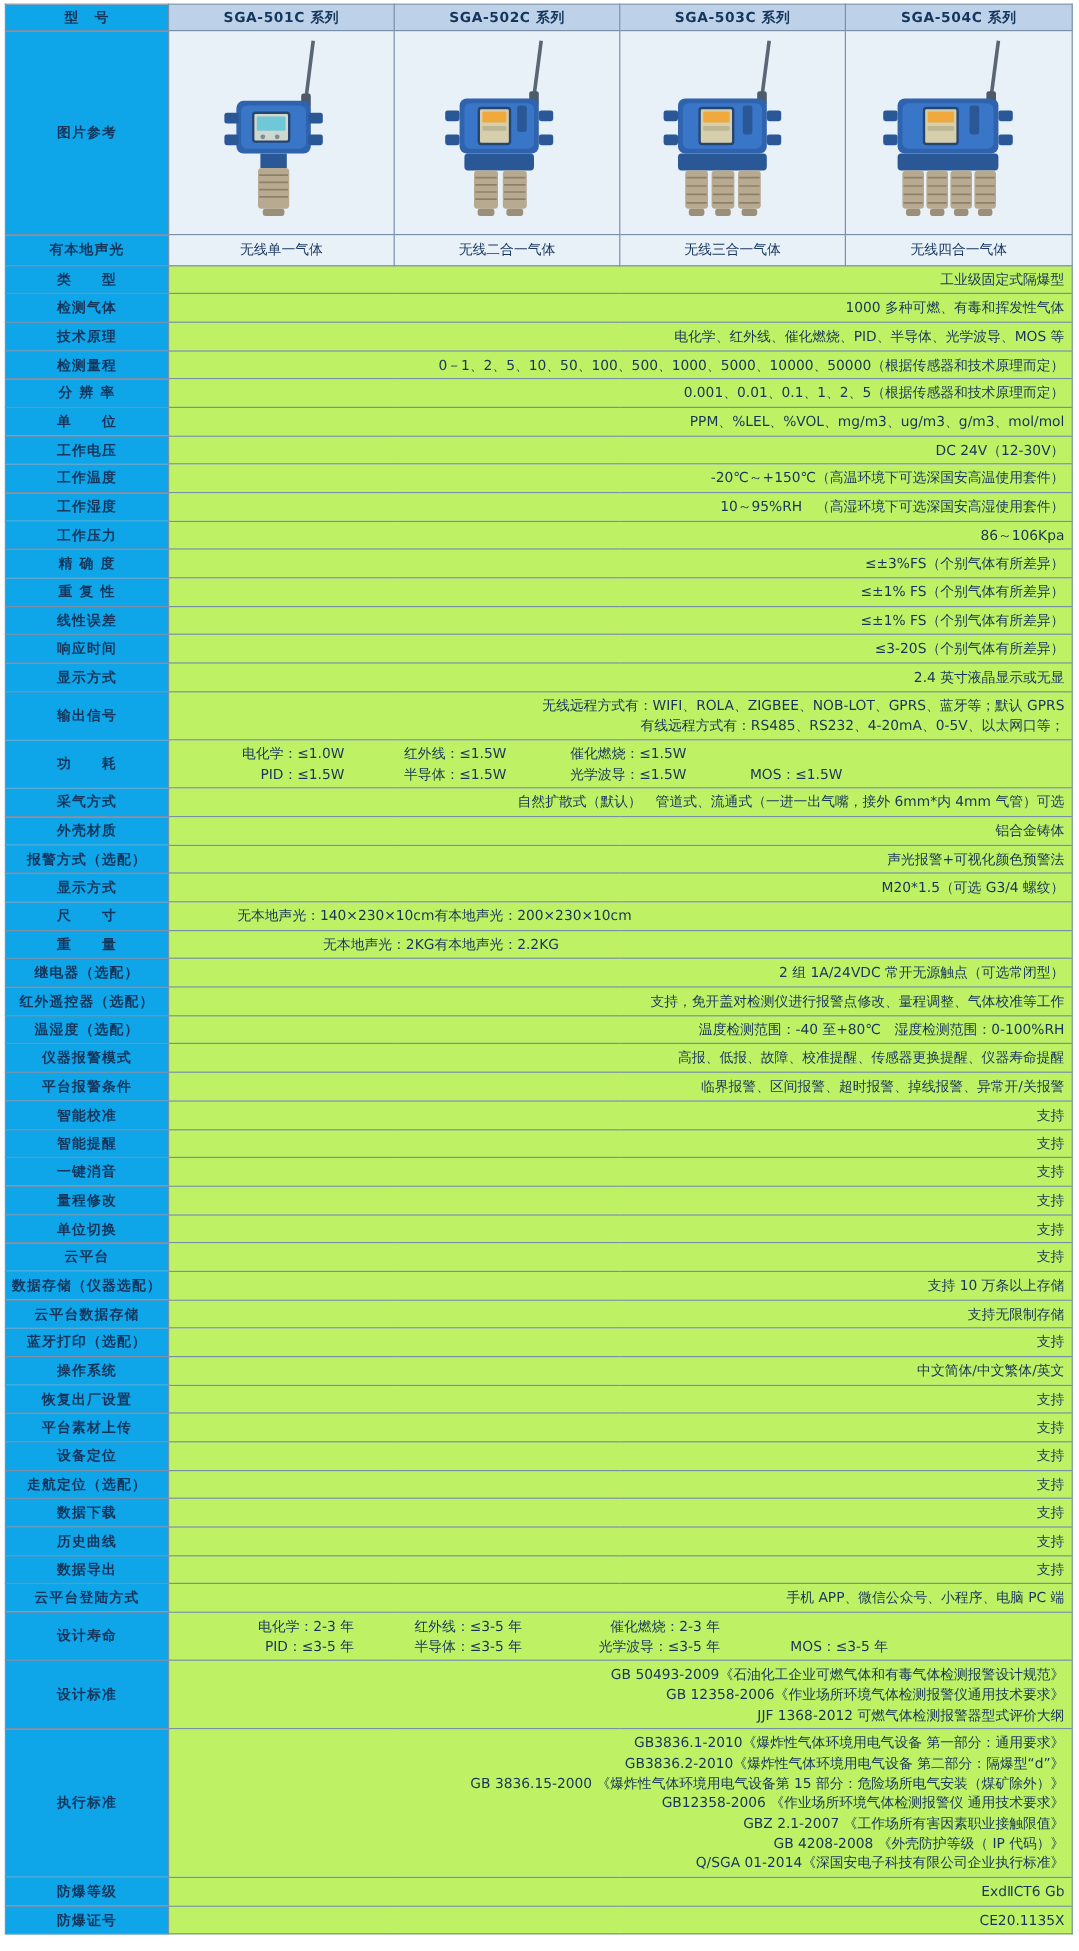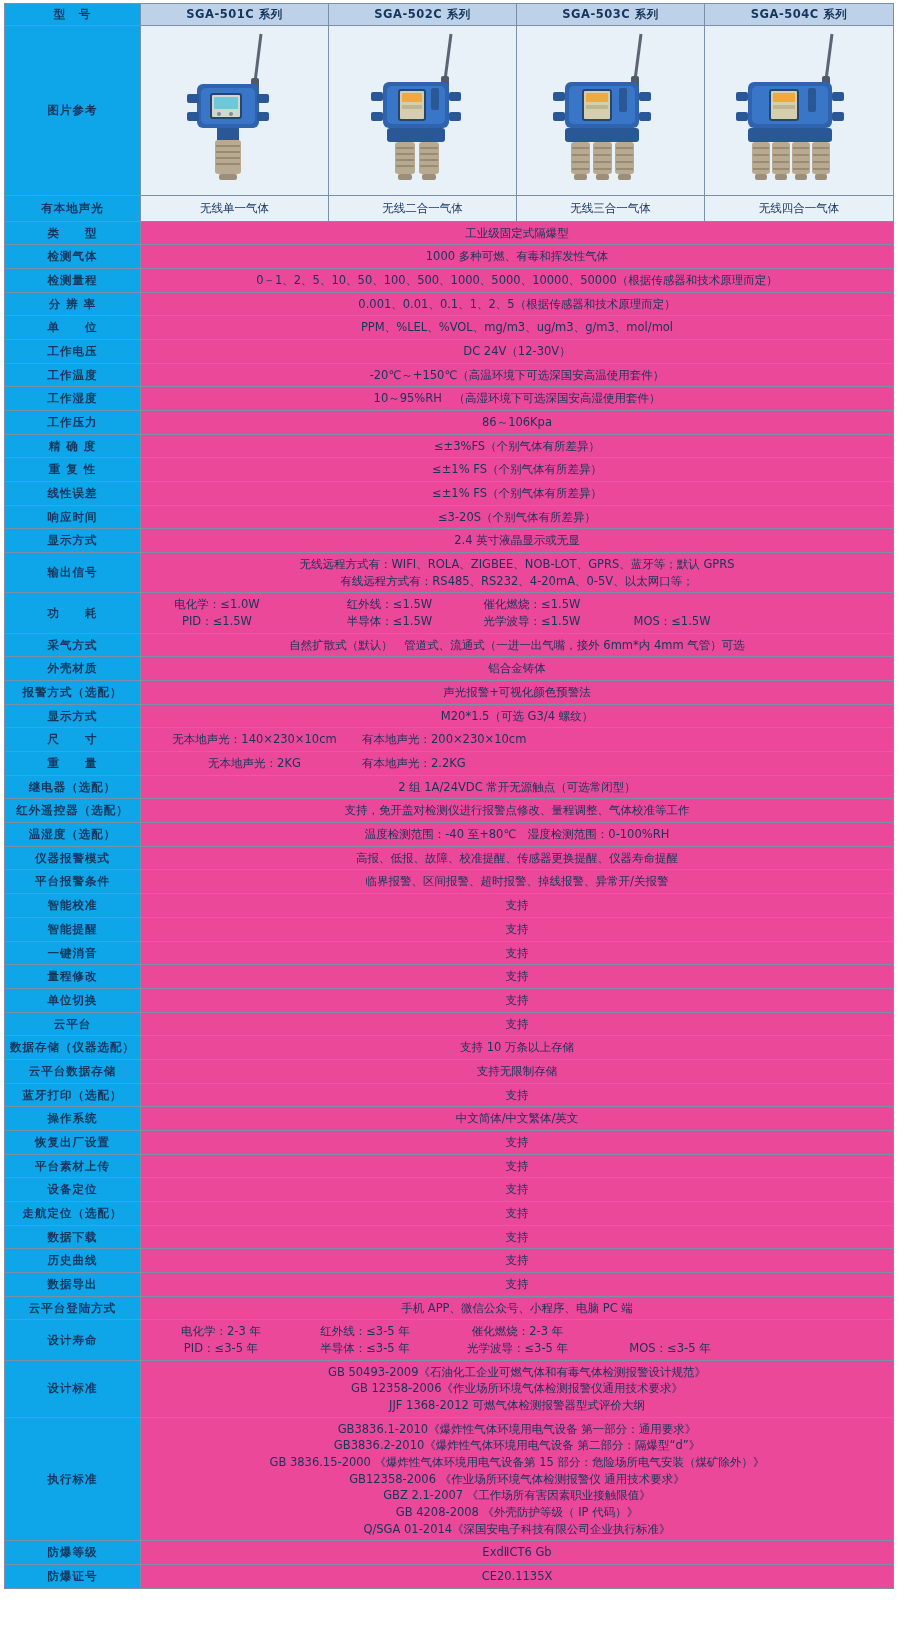--- a/index.html
+++ b/index.html
@@ -30,24 +30,24 @@
   td.lbl, th.lbl {
     width: 136px;
     background: #0ea5e9;
     color: #15365c;
     text-align: center;
     font-weight: bold;
     letter-spacing: 1px;
     padding: 2px 2px;
   }
   td.val {
-    background: #ec4899;
+    background: #bef264;
     color: #17355c;
     padding: 3px 6px;
-    text-align: center;
+    text-align: right;
   }
   
   th.modelhead {
     background: #bdd2e8;
     color: #15365c;
     font-weight: bold;
     text-align: center;
     height: 22px;
     font-size: 11.5px;
     letter-spacing: .5px;
@@ -67,21 +67,21 @@
     padding: 0;
   }
   
   .lines > div { white-space: nowrap; }
   .cols {
     display: flex;
     flex-wrap: wrap;
   }
   .cols > span { white-space: nowrap; }
   .w-pow1 { width: 140px; }
-  .w-pow2 { width: 135px; margin-left: 35px; }
+  .w-pow2 { width: 135px; }
   .w-pow3 { width: 150px; }
   .w-pow4 { width: 130px; }
   .w-life1 { width: 148px; }
   .w-life2 { width: 140px; }
   .w-life3 { width: 165px; }
   .w-life4 { width: 140px; }
   .w-size1 { width: 215px; }
   .w-wt1 { width: 215px; }
 
   
@@ -272,20 +272,24 @@
 
     <tr>
       <td class="lbl">类　　型</td>
       <td class="val" colspan="4">工业级固定式隔爆型</td>
     </tr>
     <tr>
       <td class="lbl">检测气体</td>
       <td class="val" colspan="4">1000 多种可燃、有毒和挥发性气体</td>
     </tr>
     <tr>
+      <td class="lbl">技术原理</td>
+      <td class="val" colspan="4">电化学、红外线、催化燃烧、PID、半导体、光学波导、MOS 等</td>
+    </tr>
+    <tr>
       <td class="lbl">检测量程</td>
       <td class="val" colspan="4">0－1、2、5、10、50、100、500、1000、5000、10000、50000（根据传感器和技术原理而定）</td>
     </tr>
     <tr>
       <td class="lbl">分 辨 率</td>
       <td class="val" colspan="4">0.001、0.01、0.1、1、2、5（根据传感器和技术原理而定）</td>
     </tr>
     <tr>
       <td class="lbl">单　　位</td>
       <td class="val" colspan="4">PPM、%LEL、%VOL、mg/m3、ug/m3、g/m3、mol/mol</td>

